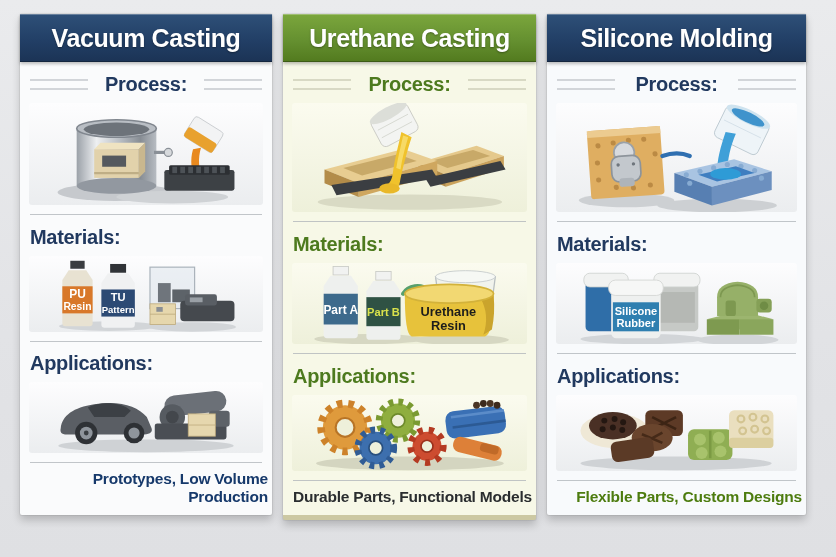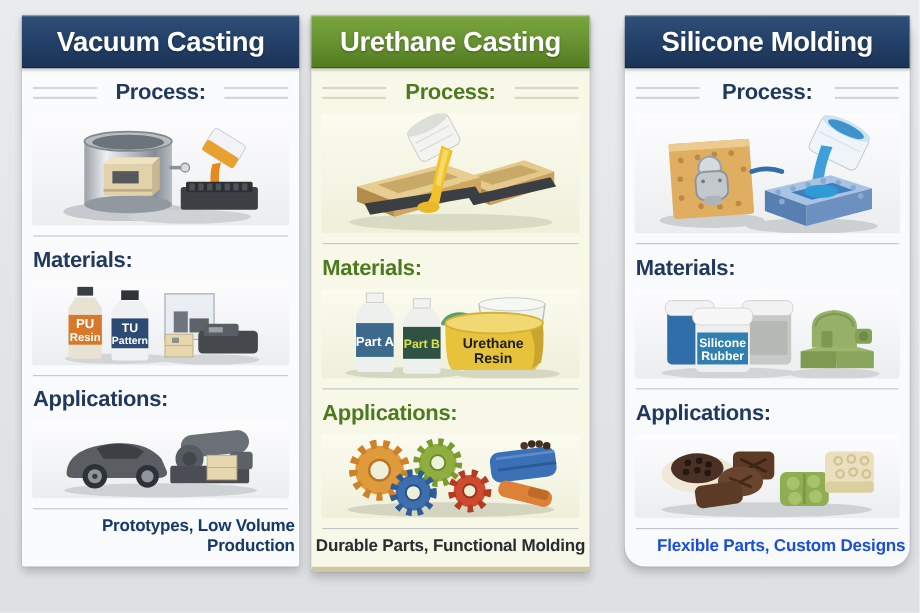--- a/index.html
+++ b/index.html
@@ -12,21 +12,21 @@
   }
   .stage{position:absolute;inset:0;}
   .card{
     position:absolute;top:14px;height:501px;
     display:flex;flex-direction:column;
     border-radius:2px;
     box-shadow:0 5px 9px rgba(0,0,0,.20),0 0 0 1px rgba(0,0,0,.05);
   }
   .card.c0{left:20px;width:252px;background:#fafbfc;}
   .card.c1{left:283px;width:253px;background:#f7f8e7;border-bottom:5px solid #ccc8a2;}
-  .card.c2{left:568px;width:259px;background:#f8fafc;border-radius:18px;}
+  .card.c2{left:547px;width:259px;background:#f8fafc;}
 
   .hd{
     height:48px;flex:0 0 48px;
     display:flex;align-items:center;justify-content:center;
     color:#fff;font-weight:bold;font-size:25px;letter-spacing:-.4px;
     box-shadow:inset 0 1px 0 rgba(255,255,255,.28),inset 0 -1px 0 rgba(0,0,0,.25),0 2px 3px rgba(0,0,0,.25);
     text-shadow:0 1px 2px rgba(0,0,0,.35);
   }
   .hd.navy{background:linear-gradient(180deg,#2e5078 0%,#223f66 55%,#1b3355 100%);}
   .hd.green{background:linear-gradient(180deg,#7ba63c 0%,#659030 55%,#527a1e 100%);}
@@ -49,21 +49,21 @@
   .illus.app{height:89px;}
   .illus svg{display:block;width:100%;height:100%;}
 
   .divider{height:1px;background:#aeb3b8;margin:9px 10px 0;opacity:.75;}
   .footer{
     margin-top:auto;text-align:right;font-weight:bold;font-size:15.5px;
     padding:7px 4px 9px;letter-spacing:-.2px;
   }
   .c0 .footer{color:#16396b;}
   .c1 .footer{color:#2a2d2f;}
-  .c2 .footer{color:#1d4ed8;}
+  .c2 .footer{color:#4d7c0f;}
 
   .svgtxt{font-family:"Liberation Sans",sans-serif;font-weight:bold;}
 </style>
 </head>
 <body>
 
 <div class="stage">
 
   <section class="card c0">
     <header class="hd navy">
@@ -319,21 +319,21 @@
             <circle cx="220" cy="12" r="4" fill="#3c2a1d"></circle>
         </g>
         <g>
           <rect x="168" y="54" width="58" height="18" rx="8" fill="#dd8038" transform="rotate(14 197 63)"></rect>
           <rect x="200" y="58" width="22" height="10" rx="4" fill="#c06a28" transform="rotate(14 211 63)"></rect>
         </g>
       </svg>
     </div>
 
     <div class="divider"></div>
-    <div class="footer">Durable Parts, Functional Molding</div>
+    <div class="footer">Durable Parts, Functional Models</div>
   </section>
 
   <section class="card c2">
     <header class="hd navy">
       <span>Silicone Molding</span>
     </header>
 
     <div class="sec">
       <span class="deco"></span>
       <span>Process:</span>

